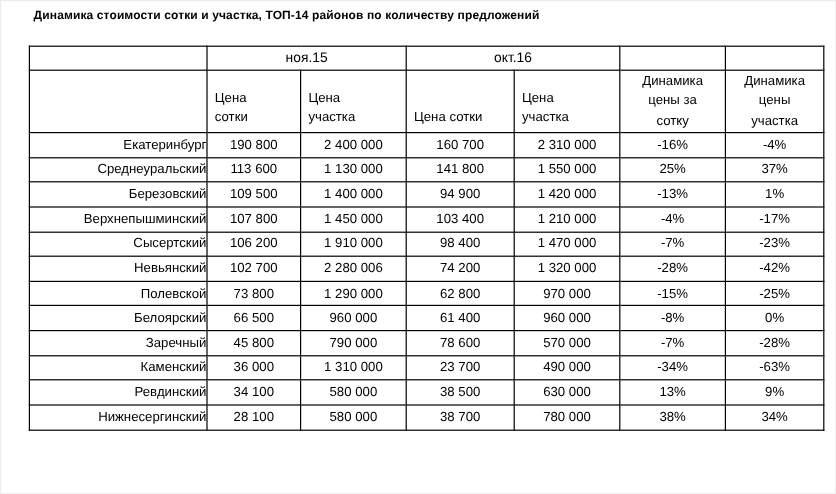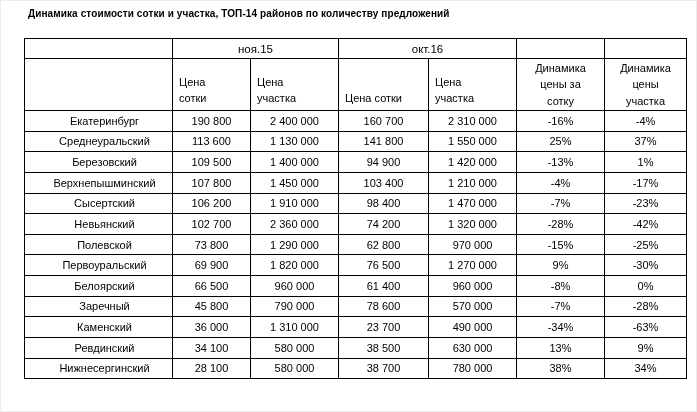--- a/index.html
+++ b/index.html
@@ -63,21 +63,21 @@
     white-space: pre-line;
   }
   
   tbody.data tr { height: 20.64px; }
   tbody.data td {
     text-align: center;
     vertical-align: middle;
     white-space: nowrap;
   }
   tbody.data td.name {
-    text-align: center;
+    text-align: right;
     padding-left: 12px;
   }
 </style>
 </head>
 <body>
 
 <div class="page-frame"></div>
 
 <div class="doc-title">Динамика стоимости сотки и участка, ТОП-14 районов по количеству предложений</div>
 
@@ -158,45 +158,36 @@
       <td>106 200</td>
       <td>1 910 000</td>
       <td>98 400</td>
       <td>1 470 000</td>
       <td>-7%</td>
       <td>-23%</td>
     </tr>
     <tr>
       <td class="name">Невьянский</td>
       <td>102 700</td>
-      <td>2 360 000</td>
+      <td>2 280 006</td>
       <td>74 200</td>
       <td>1 320 000</td>
       <td>-28%</td>
       <td>-42%</td>
     </tr>
     <tr>
       <td class="name">Полевской</td>
       <td>73 800</td>
       <td>1 290 000</td>
       <td>62 800</td>
       <td>970 000</td>
       <td>-15%</td>
       <td>-25%</td>
     </tr>
     <tr>
-      <td class="name">Первоуральский</td>
-      <td>69 900</td>
-      <td>1 820 000</td>
-      <td>76 500</td>
-      <td>1 270 000</td>
-      <td>9%</td>
-      <td>-30%</td>
-    </tr>
-    <tr>
       <td class="name">Белоярский</td>
       <td>66 500</td>
       <td>960 000</td>
       <td>61 400</td>
       <td>960 000</td>
       <td>-8%</td>
       <td>0%</td>
     </tr>
     <tr>
       <td class="name">Заречный</td>

